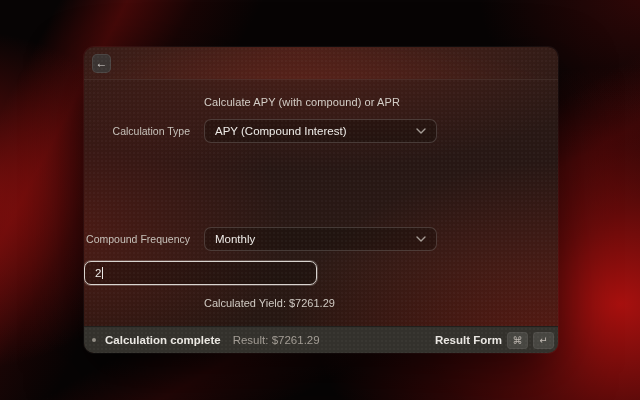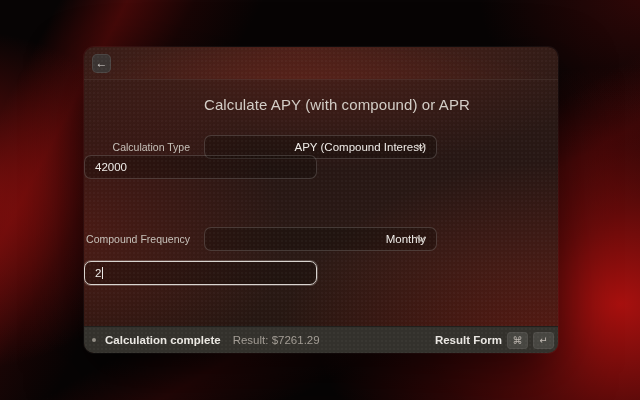--- a/index.html
+++ b/index.html
@@ -50,46 +50,46 @@
     border-radius: 5px;
     background: #3b3432;
     border: 1px solid rgba(255,255,255,0.09);
     color: #dcd8d4; font-size: 12px; line-height: 16px; text-align: center;
     cursor: pointer;
   }
 
   
   .form-title {
     position: absolute; left: 120px; top: 49px;
-    font-size: 15px; color: #d3cdc6; letter-spacing: 0.1px;
+    font-size: 11px; color: #d3cdc6; letter-spacing: 0.1px;
   }
   .form-row {
     position: absolute; left: 0; width: 100%; height: 24px;
     display: flex; align-items: center;
   }
-  .row-0 { top: 72px; margin-top: 16px; }
+  .row-0 { top: 72px; }
   .row-1 { top: 108px; }
   .row-2 { top: 144px; }
   .row-3 { top: 180px; }
   .row-4 { top: 214px; }
   .field-label {
     width: 106px; margin-right: 14px; text-align: right;
     font-size: 10.5px; color: #c6c0b9;
   }
   .field {
     position: relative; width: 233px; height: 24px;
     border: 1px solid rgba(255,255,255,0.17);
     border-radius: 7px;
     background: rgba(10,6,5,0.28);
     display: flex; align-items: center;
     padding: 0 10px;
     font-size: 11.5px; color: #eeebe7; font-weight: 500;
     cursor: text;
   }
-  .field.select { cursor: pointer; justify-content: flex-end; }
+  .field.select { cursor: pointer; }
   .field.focused {
     border-color: #d8d3ce;
     box-shadow: 0 0 0 1px rgba(216,211,206,0.25);
   }
   .chevron {
     position: absolute; right: 10px; top: 50%; transform: translateY(-50%);
     width: 10px; height: 6px; display: block; opacity: 0.75;
   }
   .caret {
     display: inline-block; width: 1px; height: 12px; margin-left: 1px;
@@ -143,43 +143,41 @@
     <div class="field-label">Calculation Type</div>
     <div class="field select">
       <span>APY (Compound Interest)</span>
       <svg class="chevron" viewBox="0 0 10 6">
         <path d="M1 1l4 4 4-4" fill="none" stroke="#cfc9c2" stroke-width="1.4" stroke-linecap="round" stroke-linejoin="round"></path>
       </svg>
     </div>
   </div>
 
   <div class="form-row row-1">
-    <div class="field">
-      <span>42000</span>
-    </div>
   </div>
 
 
   <div class="form-row row-3">
     <div class="field-label">Compound Frequency</div>
     <div class="field select">
       <span>Monthly</span>
       <svg class="chevron" viewBox="0 0 10 6">
         <path d="M1 1l4 4 4-4" fill="none" stroke="#cfc9c2" stroke-width="1.4" stroke-linecap="round" stroke-linejoin="round"></path>
       </svg>
     </div>
   </div>
 
   <div class="form-row row-4">
     <div class="field focused">
       <span>2</span>
       <span class="caret"></span>
     </div>
   </div>
 
+  <div class="yield-text">Calculated Yield: $7261.29</div>
 
   <div class="status-bar">
     <span class="status-dot"></span>
     <span class="status-text">Calculation complete</span>
     <span class="status-result">Result: $7261.29</span>
     <span class="status-spacer"></span>
     <span class="submit-label">Result Form</span>
     <span class="key-badge">⌘</span>
     <span class="key-badge">↵</span>
   </div>

